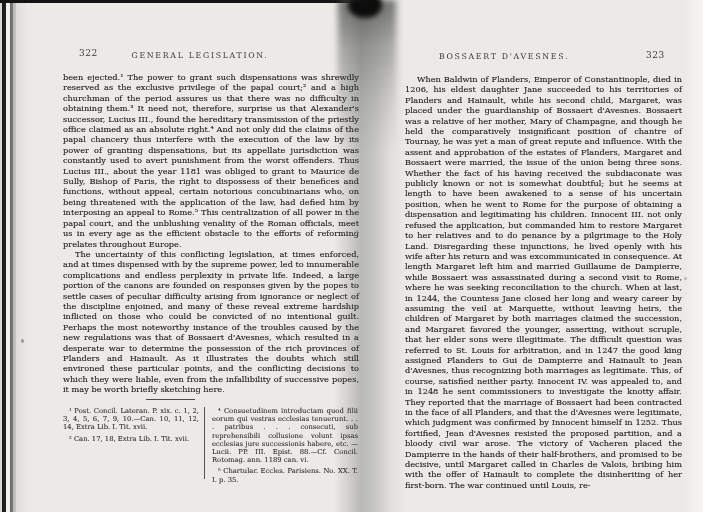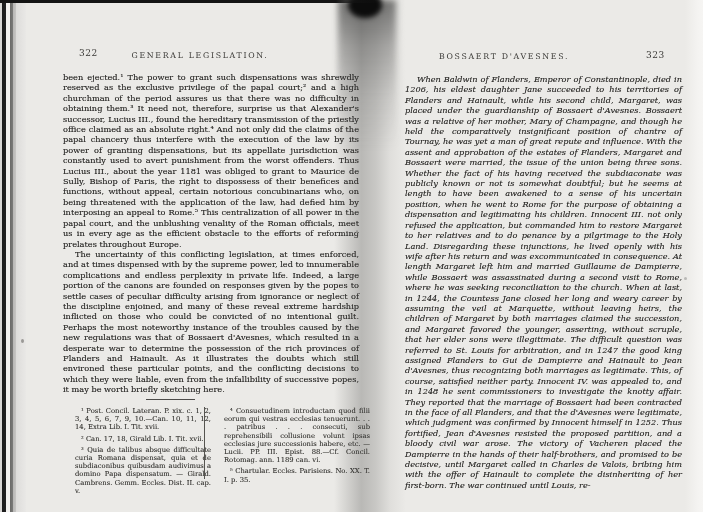--- a/index.html
+++ b/index.html
@@ -72,21 +72,21 @@
   }
   .body-text p{margin:0;}
   .body-text p.indent{text-indent:12px;}
 
   .fn-rule{
     position:absolute;left:146px;top:399px;width:49px;height:1px;
     background:#4c4b49;
   }
   .footnotes{
     position:absolute;color:#3a3936;font-size:6.8px;line-height:8.2px;
-    text-align:justify;text-shadow:0 0 0.4px rgba(58,57,54,0.5);margin-left:12px;
+    text-align:justify;text-shadow:0 0 0.4px rgba(58,57,54,0.5);
   }
   .footnotes p{margin:0 0 3px 0;text-indent:6px;}
   .fn-col1{position:absolute;left:63px;top:407px;width:136px;}
   .fn-col2{position:absolute;left:212px;top:407px;width:146px;}
   .fn-divider{
     position:absolute;left:204px;top:407px;width:1px;height:72px;
     background:#55544f;
   }
 </style>
 </head>
@@ -100,35 +100,34 @@
 
     <div class="body-text" style="left:63px;top:72px;width:296px;">
       <p>been ejected.¹  The power to grant such dispensations was shrewdly reserved as the exclusive privilege of the papal court;² and a high churchman of the period assures us that there was no difficulty in obtaining them.³  It need not, therefore, surprise us that Alexander's successor, Lucius III., found the hereditary transmission of the priestly office claimed as an absolute right.⁴  And not only did the claims of the papal chancery thus interfere with the execution of the law by its power of granting dispensations, but its appellate jurisdiction was constantly used to avert punishment from the worst offenders.  Thus Lucius III., about the year 1181 was obliged to grant to Maurice de Sully, Bishop of Paris, the right to dispossess of their benefices and functions, without appeal, certain notorious concubinarians who, on being threatened with the application of the law, had defied him by interposing an appeal to Rome.⁵  This centralization of all power in the papal court, and the unblushing venality of the Roman officials, meet us in every age as the efficient obstacle to the efforts of reforming prelates throughout Europe.</p>
       <p class="indent">The uncertainty of this conflicting legislation, at times enforced, and at times dispensed with by the supreme power, led to innumerable complications and endless perplexity in private life.  Indeed, a large portion of the canons are founded on responses given by the popes to settle cases of peculiar difficulty arising from ignorance or neglect of the discipline enjoined, and many of these reveal extreme hardship inflicted on those who could be convicted of no intentional guilt.  Perhaps the most noteworthy instance of the troubles caused by the new regulations was that of Bossaert d'Avesnes, which resulted in a desperate war to determine the possession of the rich provinces of Flanders and Hainault.  As it illustrates the doubts which still environed these particular points, and the conflicting decisions to which they were liable, even from the infallibility of successive popes, it may be worth briefly sketching here.</p>
     </div>
 
     <div class="fn-rule"></div>
 
     <div class="footnotes fn-col1">
       <p>¹ Post. Concil. Lateran. P. xix. c. 1, 2, 3, 4, 5, 6, 7, 9, 10.—Can. 10, 11, 12, 14, Extra Lib. I. Tit. xvii.</p>
-      <p>² Can. 17, 18, Girald Lib. I. Tit. xvii.</p>
-      <p>³ Quia de talibus absque difficultate curia Romana dispensat, quia et de subdiaconibus quibusdam audivimus a domino Papa dispensatum. — Girald. Cambrens. Gemm. Eccles. Dist. II. cap. v.</p>
+      <p>² Can. 17, 18, Extra Lib. I. Tit. xvii.</p>
     </div>
     <div class="fn-divider"></div>
     <div class="footnotes fn-col2">
       <p>⁴ Consuetudinem introductam quod filii eorum qui vestras ecclesias tenuerunt. . . . patribus . . . consecuti, sub reprehensibili collusione volunt ipsas ecclesias jure successionis habere, etc. — Lucii. PP. III. Epist. 88.—Cf. Concil. Rotomag. ann. 1189 can. vi.</p>
       <p>⁵ Chartular. Eccles. Parisiens. No. XX. T. I. p. 35.</p>
     </div>
   </div>
 
   <div>
     <div class="running-header" style="left:404px;top:52px;width:200px;">BOSSAERT D'AVESNES.</div>
     <span class="pagenum" style="left:646px;top:50px;text-align:center;">323</span>
 
-    <div class="body-text" style="left:405px;top:74px;width:277px;font-style:italic;">
+    <div class="body-text" style="left:405px;top:74px;width:277px;">
       <p class="indent">When Baldwin of Flanders, Emperor of Constantinople, died in 1206, his eldest daughter Jane succeeded to his territories of Flanders and Hainault, while his second child, Margaret, was placed under the guardianship of Bossaert d'Avesnes.  Bossaert was a relative of her mother, Mary of Champagne, and though he held the comparatively insignificant position of chantre of Tournay, he was yet a man of great repute and influence.  With the assent and approbation of the estates of Flanders, Margaret and Bossaert were married, the issue of the union being three sons.  Whether the fact of his having received the subdiaconate was publicly known or not is somewhat doubtful; but he seems at length to have been awakened to a sense of his uncertain position, when he went to Rome for the purpose of obtaining a dispensation and legitimating his children.  Innocent III. not only refused the application, but commanded him to restore Margaret to her relatives and to do penance by a pilgrimage to the Holy Land.  Disregarding these injunctions, he lived openly with his wife after his return and was excommunicated in consequence.  At length Margaret left him and married Guillaume de Dampierre, while Bossaert was assassinated during a second visit to Rome, where he was seeking reconciliation to the church.  When at last, in 1244, the Countess Jane closed her long and weary career by assuming the veil at Marquette, without leaving heirs, the children of Margaret by both marriages claimed the succession, and Margaret favored the younger, asserting, without scruple, that her elder sons were illegitimate.  The difficult question was referred to St. Louis for arbitration, and in 1247 the good king assigned Flanders to Gui de Dampierre and Hainault to Jean d'Avesnes, thus recognizing both marriages as legitimate.  This, of course, satisfied neither party.  Innocent IV. was appealed to, and in 1248 he sent commissioners to investigate the knotty affair.  They reported that the marriage of Bossaert had been contracted in the face of all Flanders, and that the d'Avesnes were legitimate, which judgment was confirmed by Innocent himself in 1252.  Thus fortified, Jean d'Avesnes resisted the proposed partition, and a bloody civil war arose.  The victory of Vacheren placed the Dampierre in the hands of their half-brothers, and promised to be decisive, until Margaret called in Charles de Valois, bribing him with the offer of Hainault to complete the disinheriting of her first-born.  The war continued until Louis, re-</p>
     </div>
   </div>
 
   <div class="gutter-shadow"></div>
   <div class="gutter-shadow-top"></div>
   <div class="gutter-blob"></div>
   <div class="edge-left"></div>
   <div class="edge-top"></div>
   <div class="edge-right"></div>

